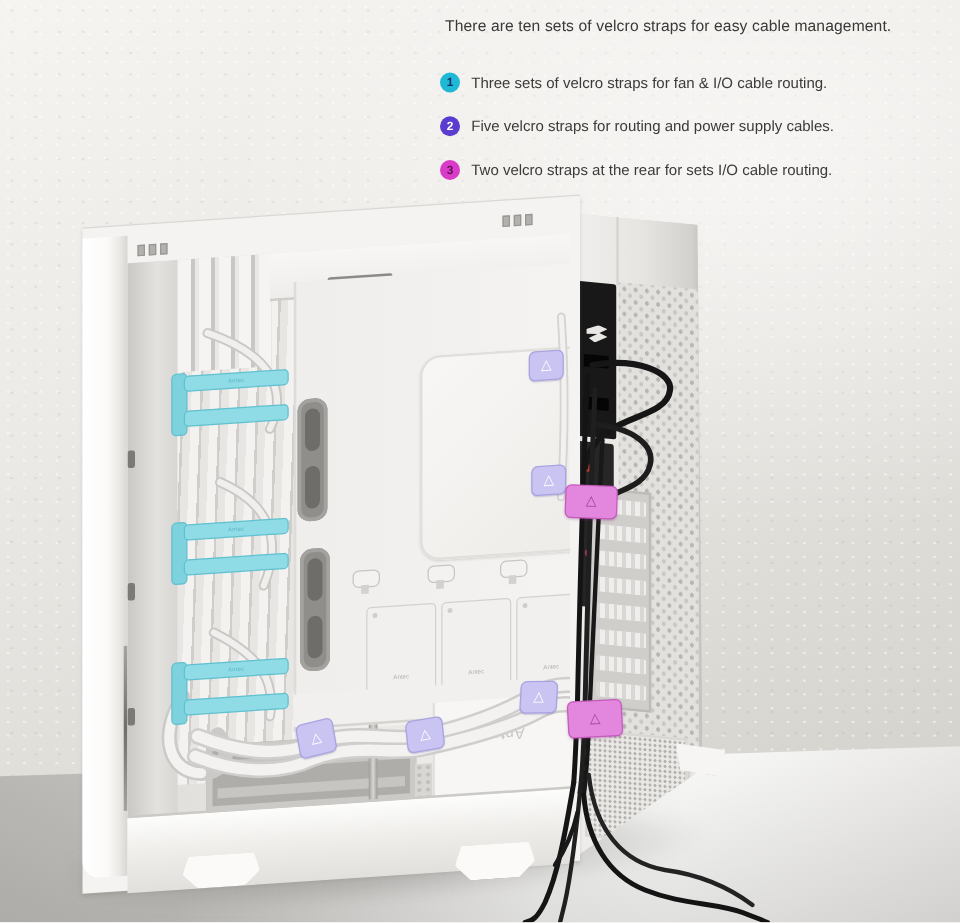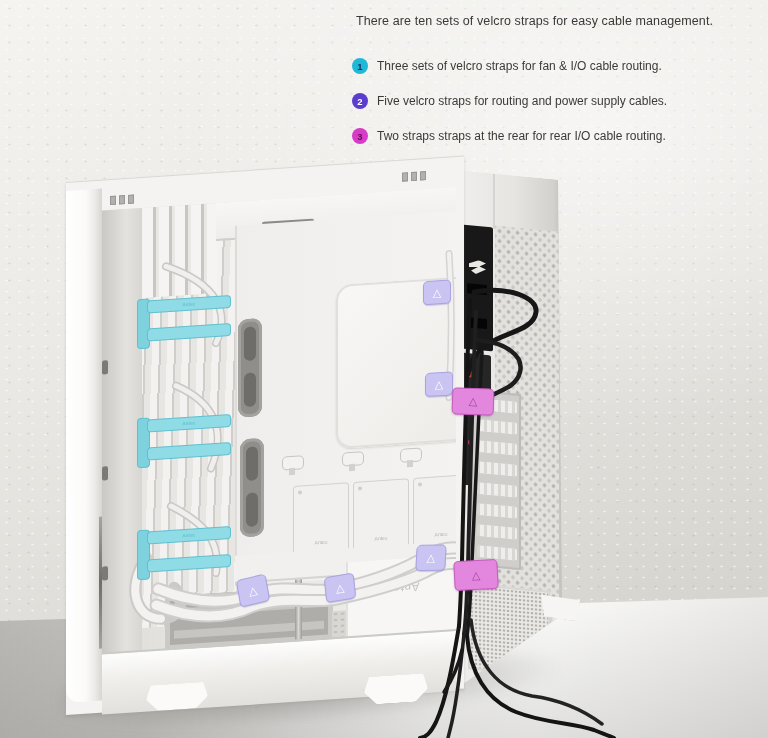--- a/index.html
+++ b/index.html
@@ -158,21 +158,21 @@
     <div class="bullet-row">
       <span class="badge b2">
           <span>2</span>
         </span>
       <span class="bullet-text">Five velcro straps for routing and power supply cables.</span>
     </div>
     <div class="bullet-row">
       <span class="badge b3">
           <span>3</span>
         </span>
-      <span class="bullet-text">Two straps straps at the rear for rear I/O cable routing.</span>
+      <span class="bullet-text">Two velcro straps at the rear for sets I/O cable routing.</span>
     </div>
   </div>
 
   <div class="case-rear">
     <div class="rear-seam"></div>
     <div class="vent-grid"></div>
     <div class="io-shield">
       <div class="rog-logo"></div>
       <div class="io-port" style="left:5px;top:58px;width:20px;height:10px;background:#050505;"></div>
       <div class="io-port" style="left:5px;top:92px;width:20px;height:10px;background:#050505;"></div>

